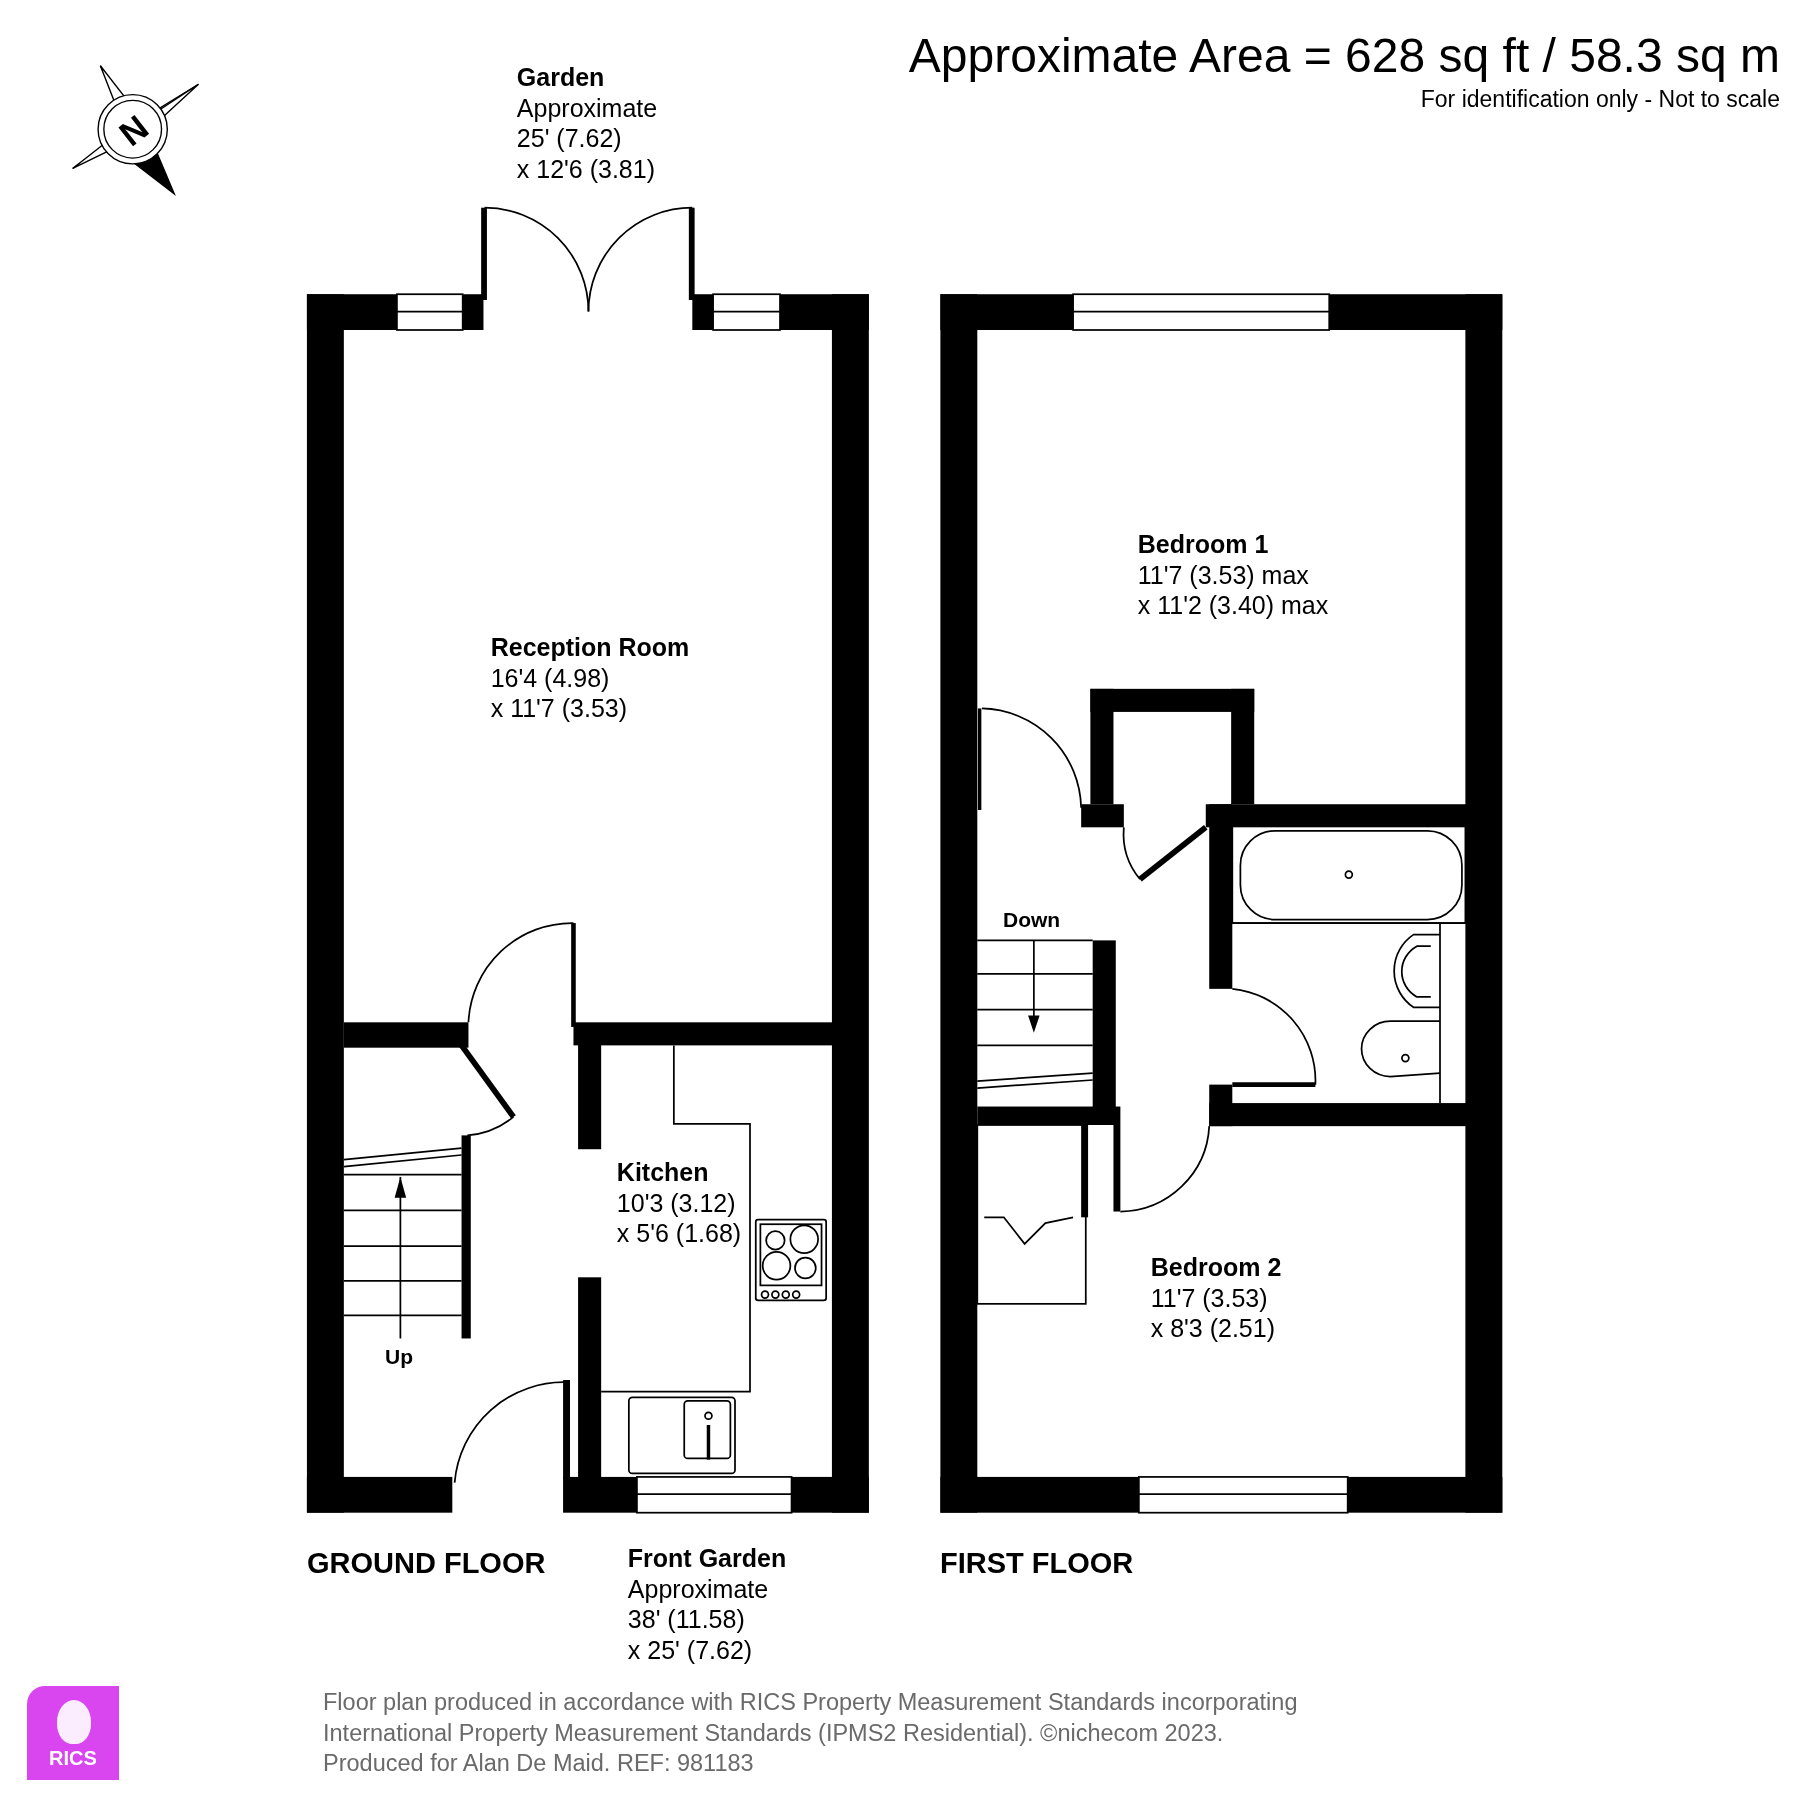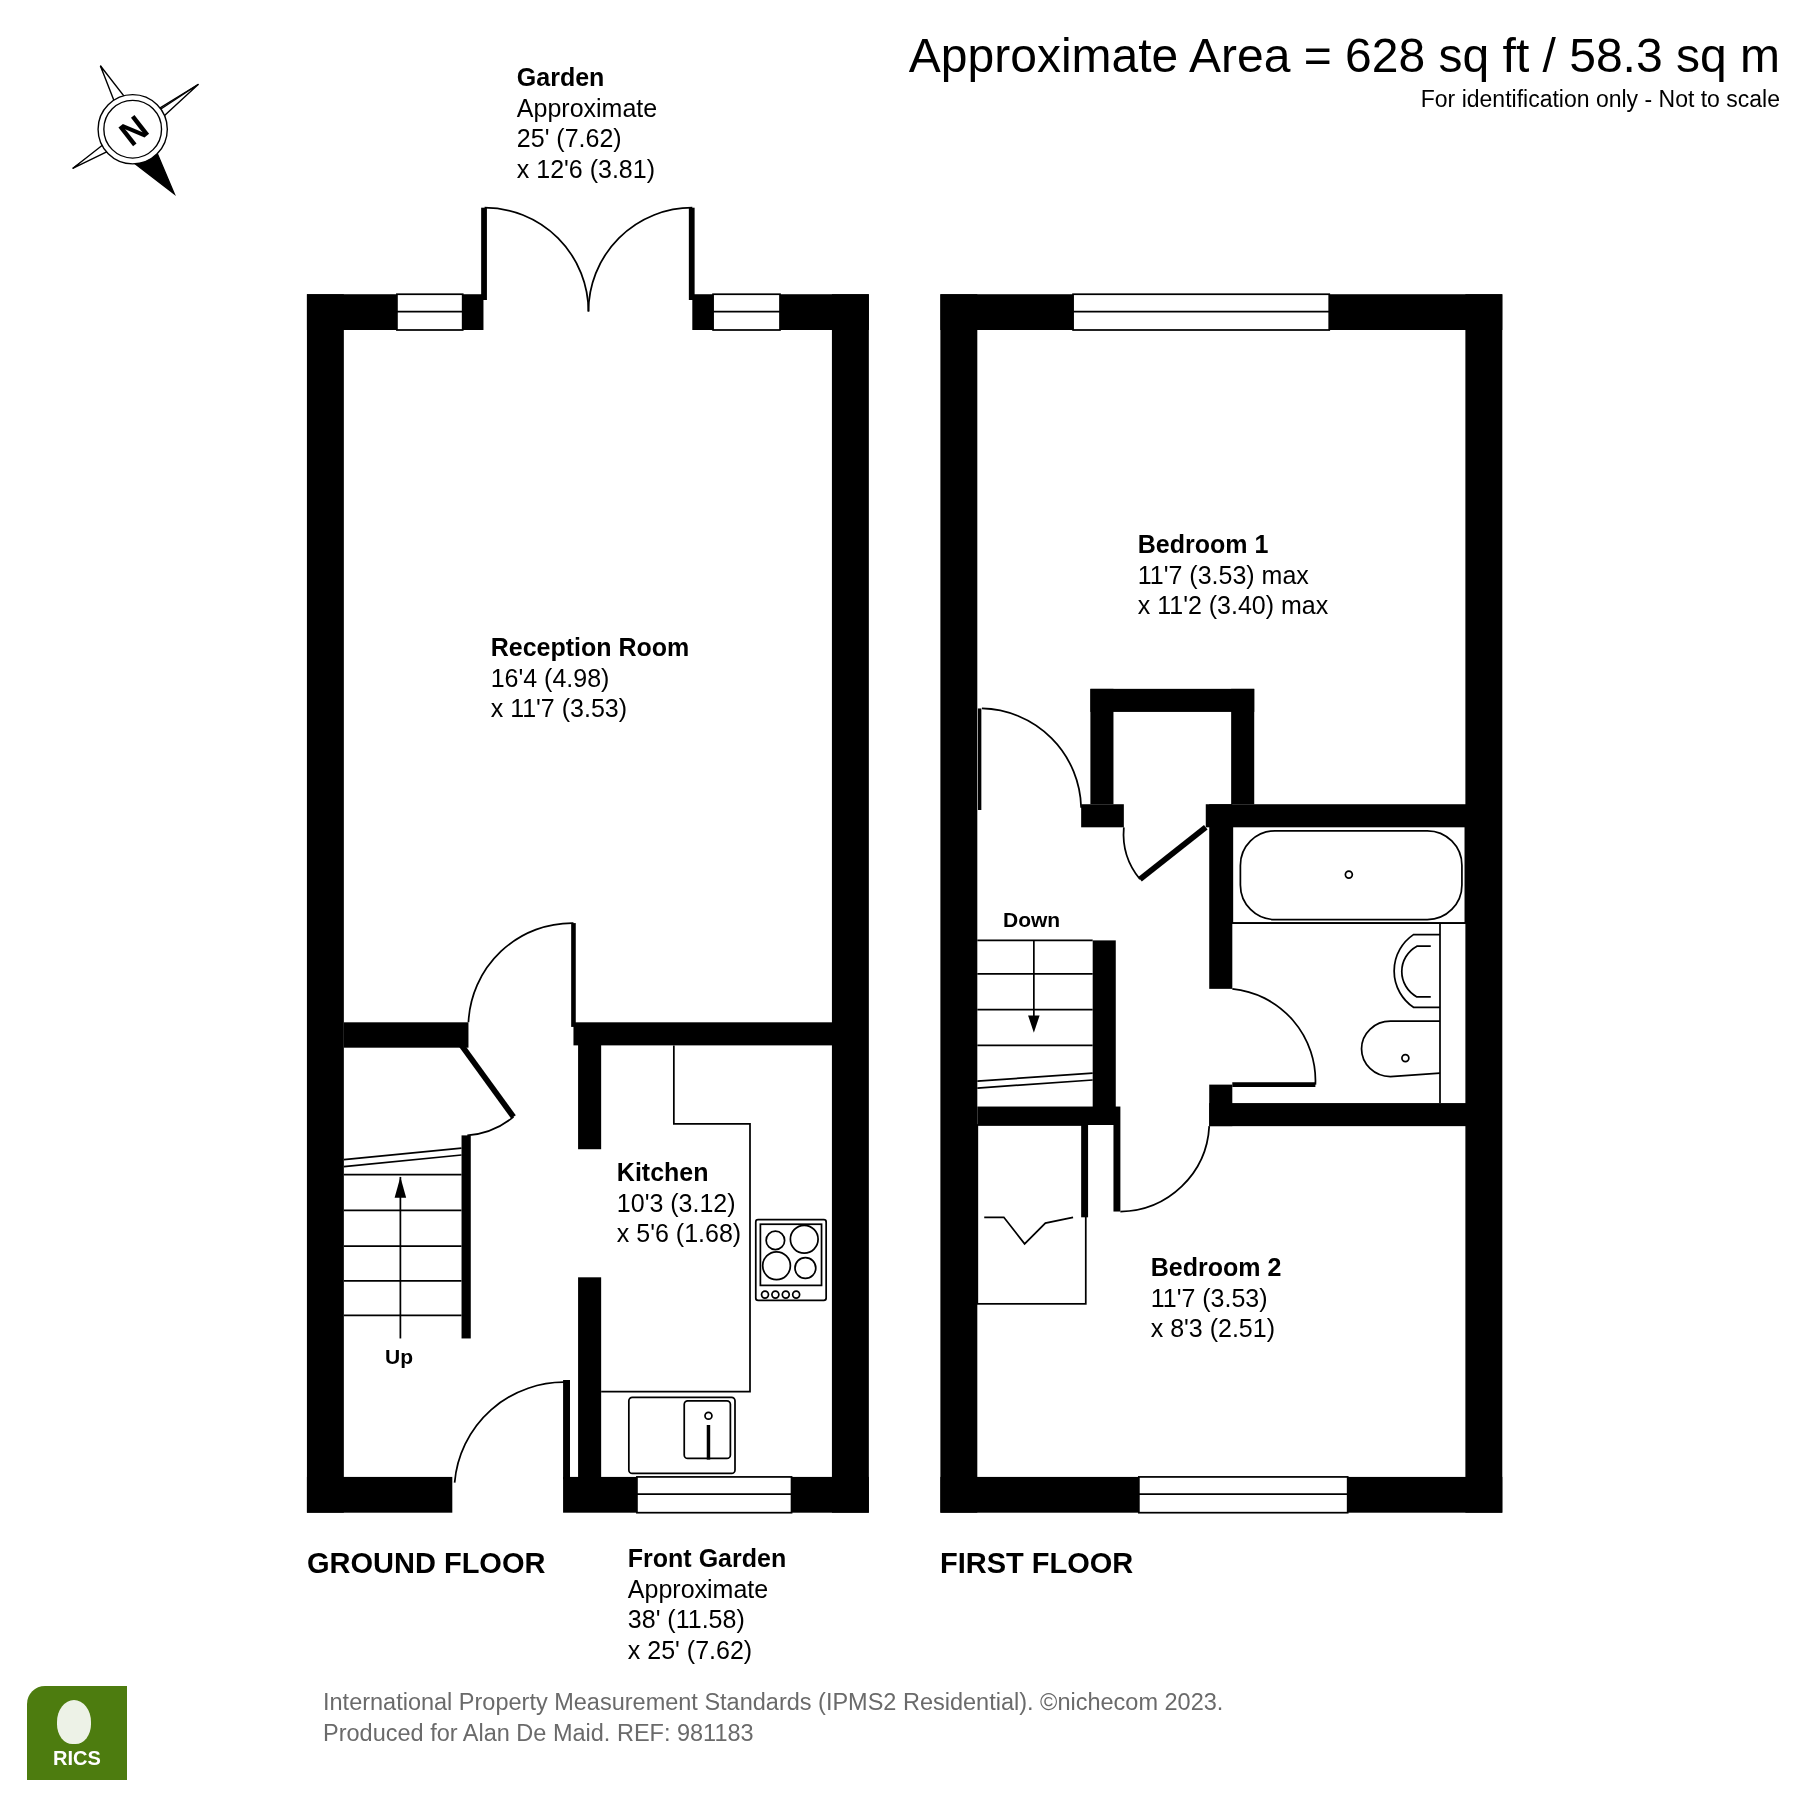--- a/index.html
+++ b/index.html
@@ -8,21 +8,21 @@
   .abs{position:absolute;white-space:nowrap;}
   .area-title{right:20px;top:28px;font-size:48px;}
   .area-note{right:20px;top:86px;font-size:23px;}
   .label{position:absolute;transform:translateX(-50%);line-height:1.22;font-size:25px;white-space:nowrap;}
   .label .name{font-weight:bold;display:block;}
   .label span{display:block;}
   .floor-label{font-weight:bold;font-size:29px;}
   .small{font-size:21px;font-weight:bold;}
   .footer-text{left:323px;top:1687px;font-size:23.5px;color:#6a6a6a;line-height:1.3;}
   .rics{position:absolute;left:27px;top:1686px;width:278px;height:94px;}
-  .rics .dark{position:absolute;left:0;top:0;width:100px;height:94px;background:#4d7c0f;border-radius:18px 0 0 0;}
+  .rics .dark{position:absolute;left:0;top:0;width:92px;height:94px;background:#d946ef;border-radius:18px 0 0 0;}
   .rics .dark .rt{position:absolute;left:0;right:0;bottom:10px;text-align:center;color:#fff;font-weight:bold;font-size:20px;}
   .rics .lion{position:absolute;left:30px;top:14px;width:34px;height:44px;border-radius:50% 50% 45% 45%;background:#fff;opacity:.9;}
   .rics .light{position:absolute;left:97px;top:0;width:178px;height:90px;border:2px solid #6a6a6a;border-left:none;border-radius:0 0 22px 0;}
   .rics .cert{position:absolute;left:14px;top:4px;color:#6a6a6a;font-weight:bold;font-size:23px;line-height:1.08;white-space:normal;}
 </style>
 </head>
 <body>
 
 <svg class="plan" viewBox="0 0 1560 1560" width="1800" height="1800">
   <g fill="#000" stroke="none">
@@ -211,15 +211,16 @@
 <div class="abs floor-label" style="left:940px;top:1547px;">FIRST FLOOR</div>
 
 <div class="rics">
   <div class="dark">
     <div class="lion"></div>
     <div class="rt">RICS</div>
   </div>
 </div>
 
 <div class="abs footer-text">
+  <div>Floor plan produced in accordance with RICS Property Measurement Standards incorporating</div>
   <div>International Property Measurement Standards (IPMS2 Residential).   ©nichecom 2023.</div>
   <div>Produced for Alan De Maid.   REF: 981183</div>
 </div>
 
 </body></html>

